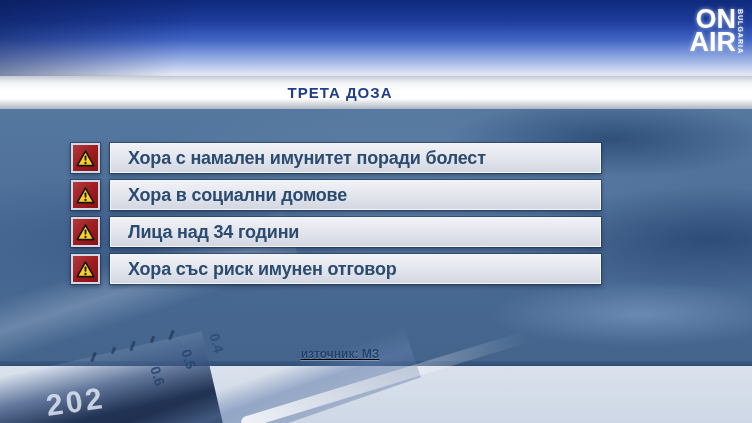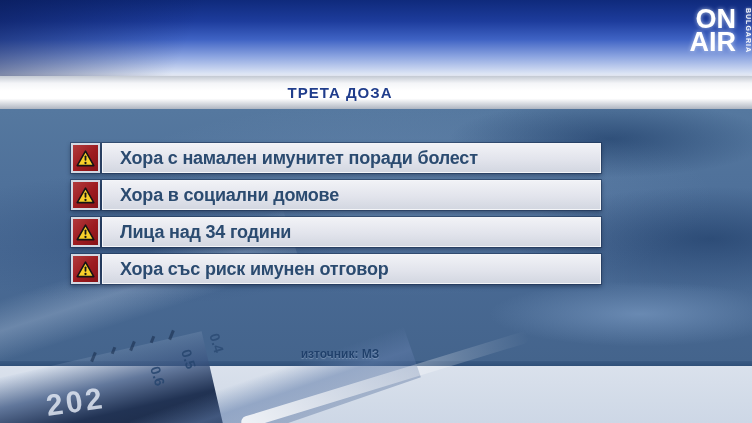--- a/index.html
+++ b/index.html
@@ -82,38 +82,37 @@
   .tick{
     position:absolute;width:3px;height:10px;background:rgba(22,42,72,.55);
   }
   .t1{left:92px;top:352px;transform:rotate(22deg);}
   .t2{left:112px;top:347px;transform:rotate(22deg);height:7px;}
   .t3{left:131px;top:341px;transform:rotate(22deg);}
   .t4{left:151px;top:336px;transform:rotate(22deg);height:7px;}
   .t5{left:170px;top:330px;transform:rotate(22deg);}
   
   .logo{
-    position:absolute;right:0;top:8px;display:flex;align-items:flex-start;
+    position:absolute;right:8px;top:8px;display:flex;align-items:center;
     filter:blur(.4px);
-    gap:8px;
   }
   .logo-lines{display:flex;flex-direction:column;align-items:flex-end;}
   .logo-line{
     color:#fff;font-weight:900;font-size:27px;line-height:23px;letter-spacing:0px;
     text-shadow:0 0 4px rgba(190,205,235,.9);
   }
   .logo-vertical{
     writing-mode:vertical-rl;color:#fff;font-size:7px;font-weight:bold;
     letter-spacing:1px;margin-left:1px;opacity:.95;
     text-shadow:0 0 3px rgba(190,205,235,.9);
   }
   
   .rows{position:absolute;left:71px;top:143px;width:530px;}
   .row{
-    display:flex;align-items:stretch;height:30px;margin-bottom:7px;gap:2px;
+    display:flex;align-items:stretch;height:30px;margin-bottom:7px;gap:10px;
     filter:drop-shadow(0 2px 2px rgba(10,25,50,.45));
   }
   .icon-box{
     width:25px;flex:0 0 25px;display:flex;align-items:center;justify-content:center;
     background:linear-gradient(135deg,#b23a3c 0%,#9c1b1f 55%,#871216 100%);
     border:2px solid #d3d8e2;
     box-shadow:0 0 0 1px rgba(25,45,80,.5);
   }
   .bar{
     flex:1;display:flex;align-items:center;
@@ -121,21 +120,21 @@
     border:1px solid #f4f5f8;
     box-shadow:0 0 0 1px rgba(25,45,80,.5);
     padding-left:17px;
   }
   .bar span{
     font-size:18px;font-weight:bold;color:#2b4b70;letter-spacing:-0.2px;
     white-space:nowrap;
   }
   
   .source-wrap{
-    position:absolute;left:0;top:344px;width:680px;text-align:center;
+    position:absolute;left:0;top:344px;width:680px;text-align:center;text-decoration:underline;
   }
   .source{
     font-size:12px;font-weight:bold;color:#20406b;
     text-shadow:0 1px 1px rgba(200,215,235,.4);
   }
 </style>
 </head>
 <body>
 
 <div class="screen">

